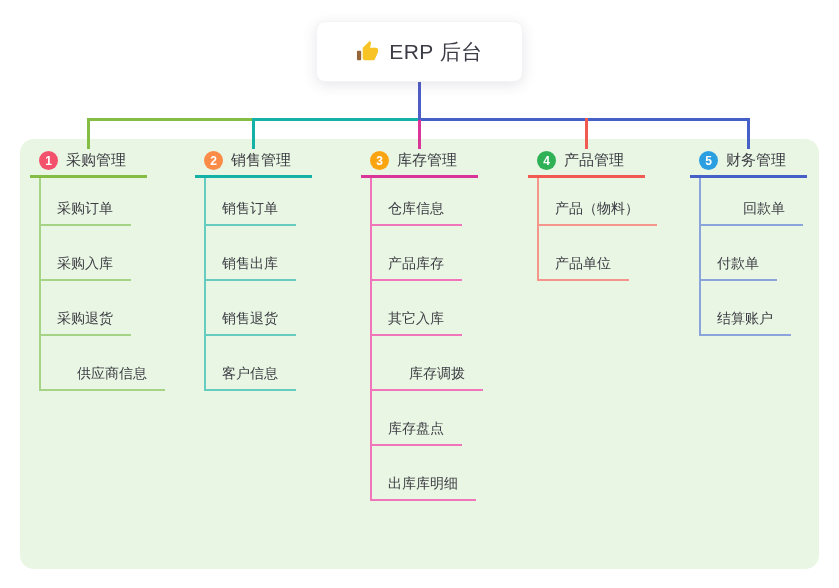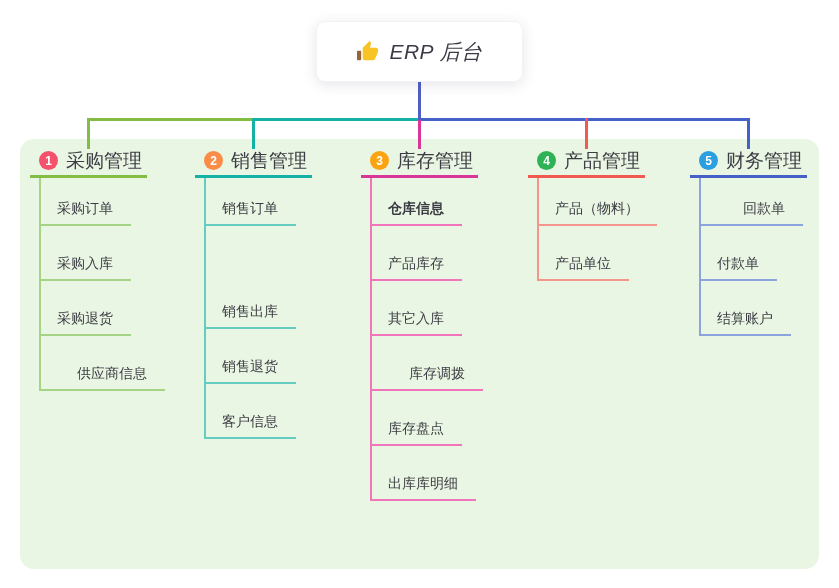--- a/index.html
+++ b/index.html
@@ -3,21 +3,21 @@
 <meta charset="utf-8">
 <style>
   html,body { margin:0; padding:0; background:#ffffff; }
   body { font-family:"Liberation Sans","DejaVu Sans",sans-serif; color:#3c3c44; }
   .stage { position:relative; width:839px; height:588px; background:#ffffff; overflow:hidden; }
 
   .root-card {
     position:absolute; left:316px; top:21px; width:207px; height:61px;
     box-sizing:border-box; background:#ffffff; border:1px solid #f3f3f5;
     border-radius:9px; box-shadow:0 3px 14px rgba(60,60,90,.13);
-    display:flex; align-items:center; justify-content:center; gap:10px; z-index:3;font-style:italic;
+    display:flex; align-items:center; justify-content:center; gap:10px; z-index:3;
   }
   .root-label { font-size:21px; font-weight:500; color:#3b3b46; letter-spacing:.5px; white-space:nowrap; }
   .thumb-icon { display:flex; }
 
   svg.connectors { position:absolute; left:0; top:0; z-index:1; pointer-events:none; }
 
   .panel {
     position:absolute; left:20px; top:139px; width:799px; height:430px;
     background:#e9f6e3; border-radius:14px; z-index:0;
   }
@@ -26,21 +26,21 @@
   .branch-header {
     display:flex; align-items:center; gap:8px; height:32px; width:100%;
     box-sizing:border-box; padding-left:9px; border-bottom:3px solid #999;
     white-space:nowrap; cursor:pointer;
   }
   .badge {
     width:19px; height:19px; border-radius:50%; color:#fff; font-size:12px;
     font-weight:700; display:flex; align-items:center; justify-content:center;
     flex:none; line-height:1;
   }
-  .branch-label { font-size:19px; font-weight:500; color:#3c3c44; }
+  .branch-label { font-size:15px; font-weight:500; color:#3c3c44; }
 
   .children { margin-left:9px; border-left:2px solid #6d28d9; width:max-content; }
   .child {
     width:max-content; padding:27px 18px 6px 16px; border-bottom:2px solid #ccc;
     font-size:14px; line-height:20px; color:#3c3c44; white-space:nowrap; cursor:pointer;
   }
   .child:first-child { padding-top:20px; }
 </style>
 </head>
 <body>
@@ -84,32 +84,32 @@
           <div class="child" style="border-bottom-color: rgb(166, 212, 135); padding-left: 36px;">供应商信息</div>
         </div>
       </div>
       <div class="branch" style="left: 195px;">
         <div class="branch-header" style="border-bottom-color: rgb(20, 178, 166);">
           <span class="badge" style="background: rgb(251, 140, 72);">2</span>
           <span class="branch-label">销售管理</span>
         </div>
         <div class="children" style="border-left-color: rgb(102, 203, 192);">
           <div class="child" style="border-bottom-color: rgb(102, 203, 192);">销售订单</div>
-          <div class="child" style="border-bottom-color: rgb(102, 203, 192); margin-top: 48px;">销售出库</div>
+          <div class="child" style="border-bottom-color: rgb(102, 203, 192);">销售出库</div>
           <div class="child" style="border-bottom-color: rgb(102, 203, 192);">销售退货</div>
           <div class="child" style="border-bottom-color: rgb(102, 203, 192);">客户信息</div>
         </div>
       </div>
       <div class="branch" style="left: 361px;">
         <div class="branch-header" style="border-bottom-color: rgb(218, 53, 152);">
           <span class="badge" style="background: rgb(251, 164, 18);">3</span>
           <span class="branch-label">库存管理</span>
         </div>
         <div class="children" style="border-left-color: rgb(240, 117, 186);">
-          <div class="child" style="border-bottom-color: rgb(240, 117, 186); font-weight: bold;">仓库信息</div>
+          <div class="child" style="border-bottom-color: rgb(240, 117, 186);">仓库信息</div>
           <div class="child" style="border-bottom-color: rgb(240, 117, 186);">产品库存</div>
           <div class="child" style="border-bottom-color: rgb(240, 117, 186);">其它入库</div>
           <div class="child" style="border-bottom-color: rgb(240, 117, 186); padding-left: 37px;">库存调拨</div>
           <div class="child" style="border-bottom-color: rgb(240, 117, 186);">库存盘点</div>
           <div class="child" style="border-bottom-color: rgb(240, 117, 186);">出库库明细</div>
         </div>
       </div>
       <div class="branch" style="left: 528px;">
         <div class="branch-header" style="border-bottom-color: rgb(240, 90, 80);">
           <span class="badge" style="background: rgb(47, 177, 86);">4</span>

